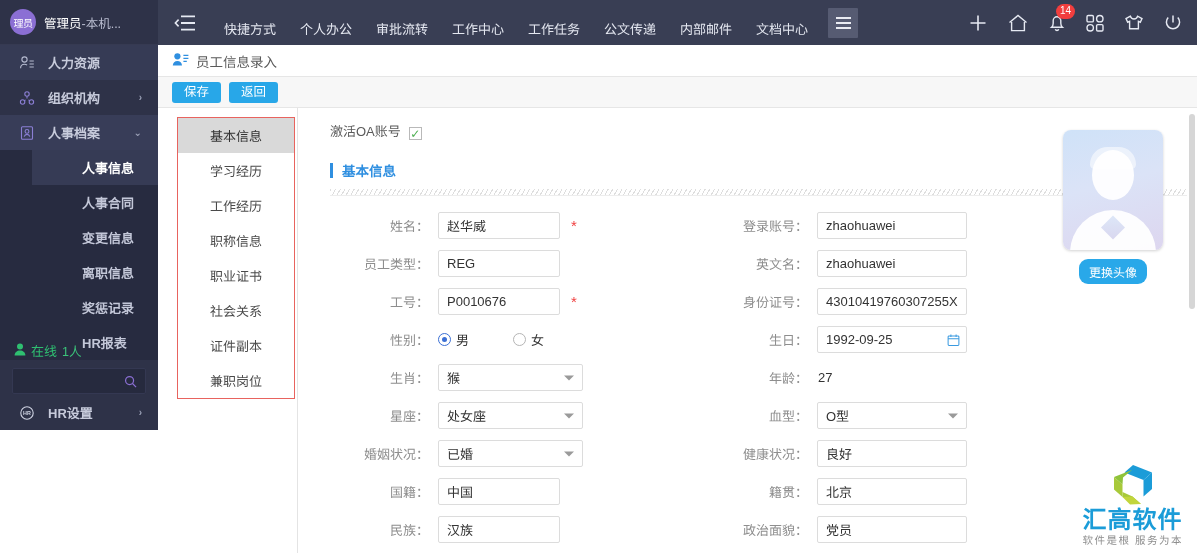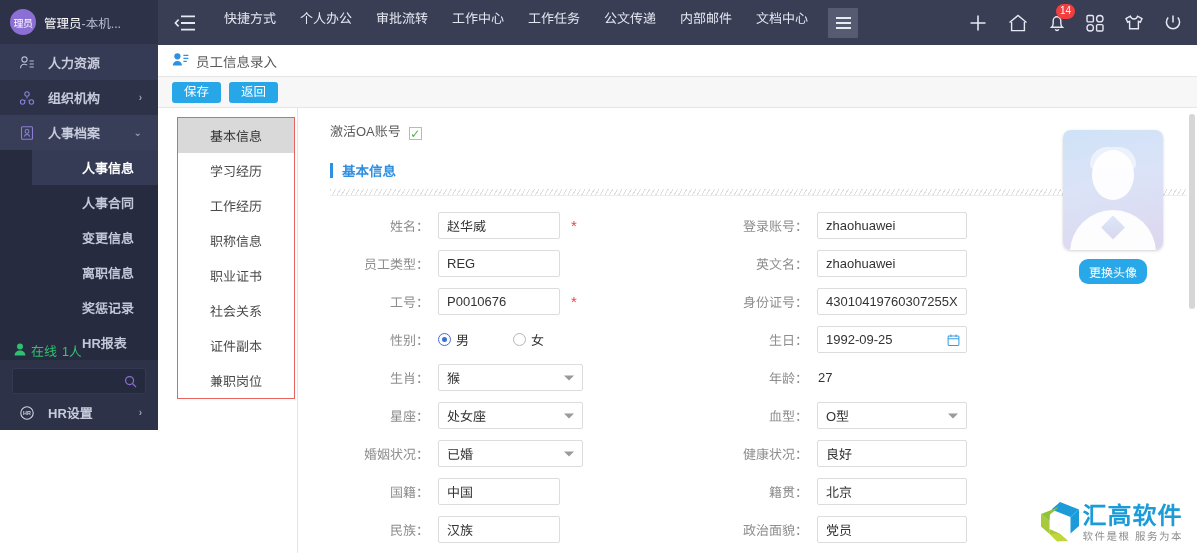--- a/index.html
+++ b/index.html
@@ -84,21 +84,21 @@
   .main { flex: 1; height: 553px; display: flex; flex-direction: column; min-width: 0; }
 
   .topnav {
     height: 45px; background: #393e54; display: flex; align-items: center;
     flex: 0 0 45px; position: relative;
   }
   .tn-collapse {
     width: 54px; display: flex; align-items: center; justify-content: center;
     cursor: pointer;
   }
-  .tn-items { display: flex; align-items: flex-start; }
+  .tn-items { display: flex; align-items: flex-end; }
   .tn-item {
     color: #e4e7f0; font-size: 13px; padding: 0 12px; cursor: pointer;
     white-space: nowrap;
   }
   .tn-menu-btn {
     width: 30px; height: 30px; background: #565b72; margin-left: 8px;
     display: flex; align-items: center; justify-content: center;
     flex-direction: column; gap: 3px; cursor: pointer; border-radius: 1px;
   }
   .tn-menu-btn i { display: block; width: 15px; height: 2px; background: #e9ebf2; }
@@ -248,21 +248,21 @@
   }
   .btn-avatar {
     margin-top: 9px; background: #29a8e9; color: #fff; border: none;
     border-radius: 9px; font-size: 12px; padding: 4px 10px; cursor: pointer;
     font-family: "Liberation Sans", sans-serif;
   }
 
   
   .brand {
     position: absolute; right: 14px; bottom: 8px;
-    display: flex; align-items: center; gap: 0;
+    display: flex; align-items: center; gap: 0; flex-direction: column;
   }
   .brand-txt { display: flex; flex-direction: column; line-height: 1; }
   .brand-name {
     font-size: 24px; font-weight: bold; color: #1b9cd8; letter-spacing: 1px;
   }
   .brand-sub {
     font-size: 10.5px; color: #8e8e8e; letter-spacing: 1.5px; margin-top: 3px;
   }
 
   

